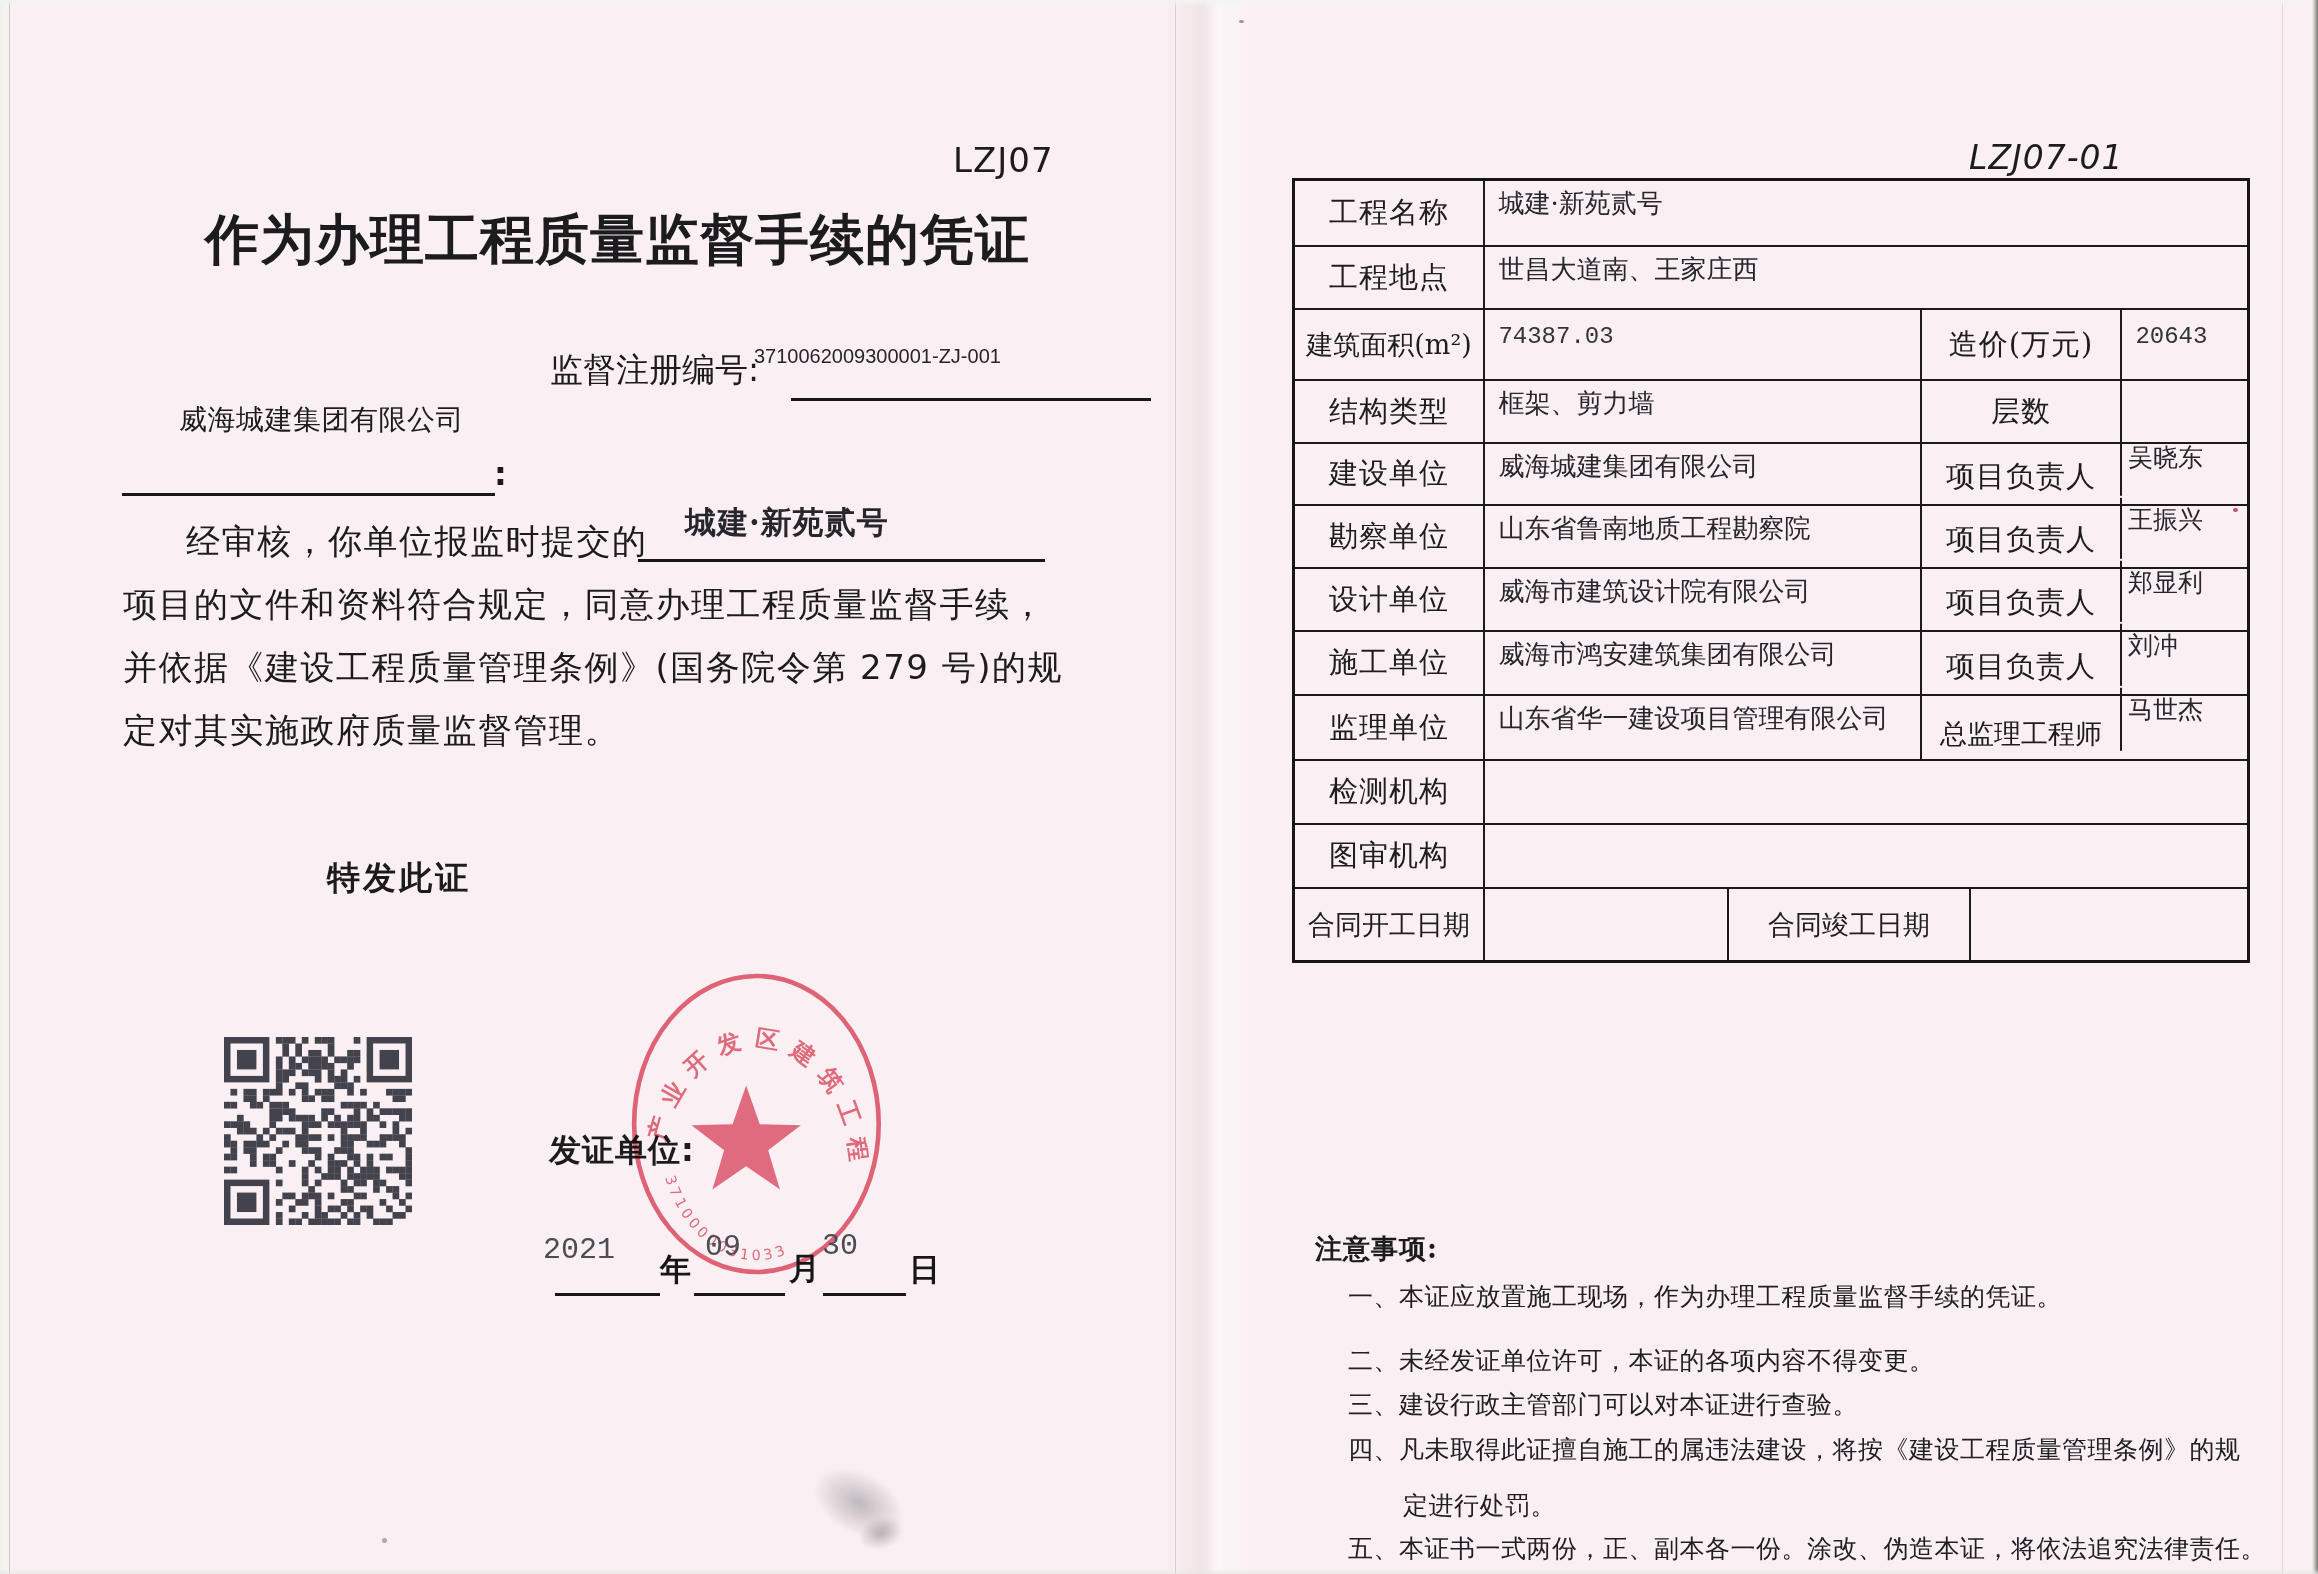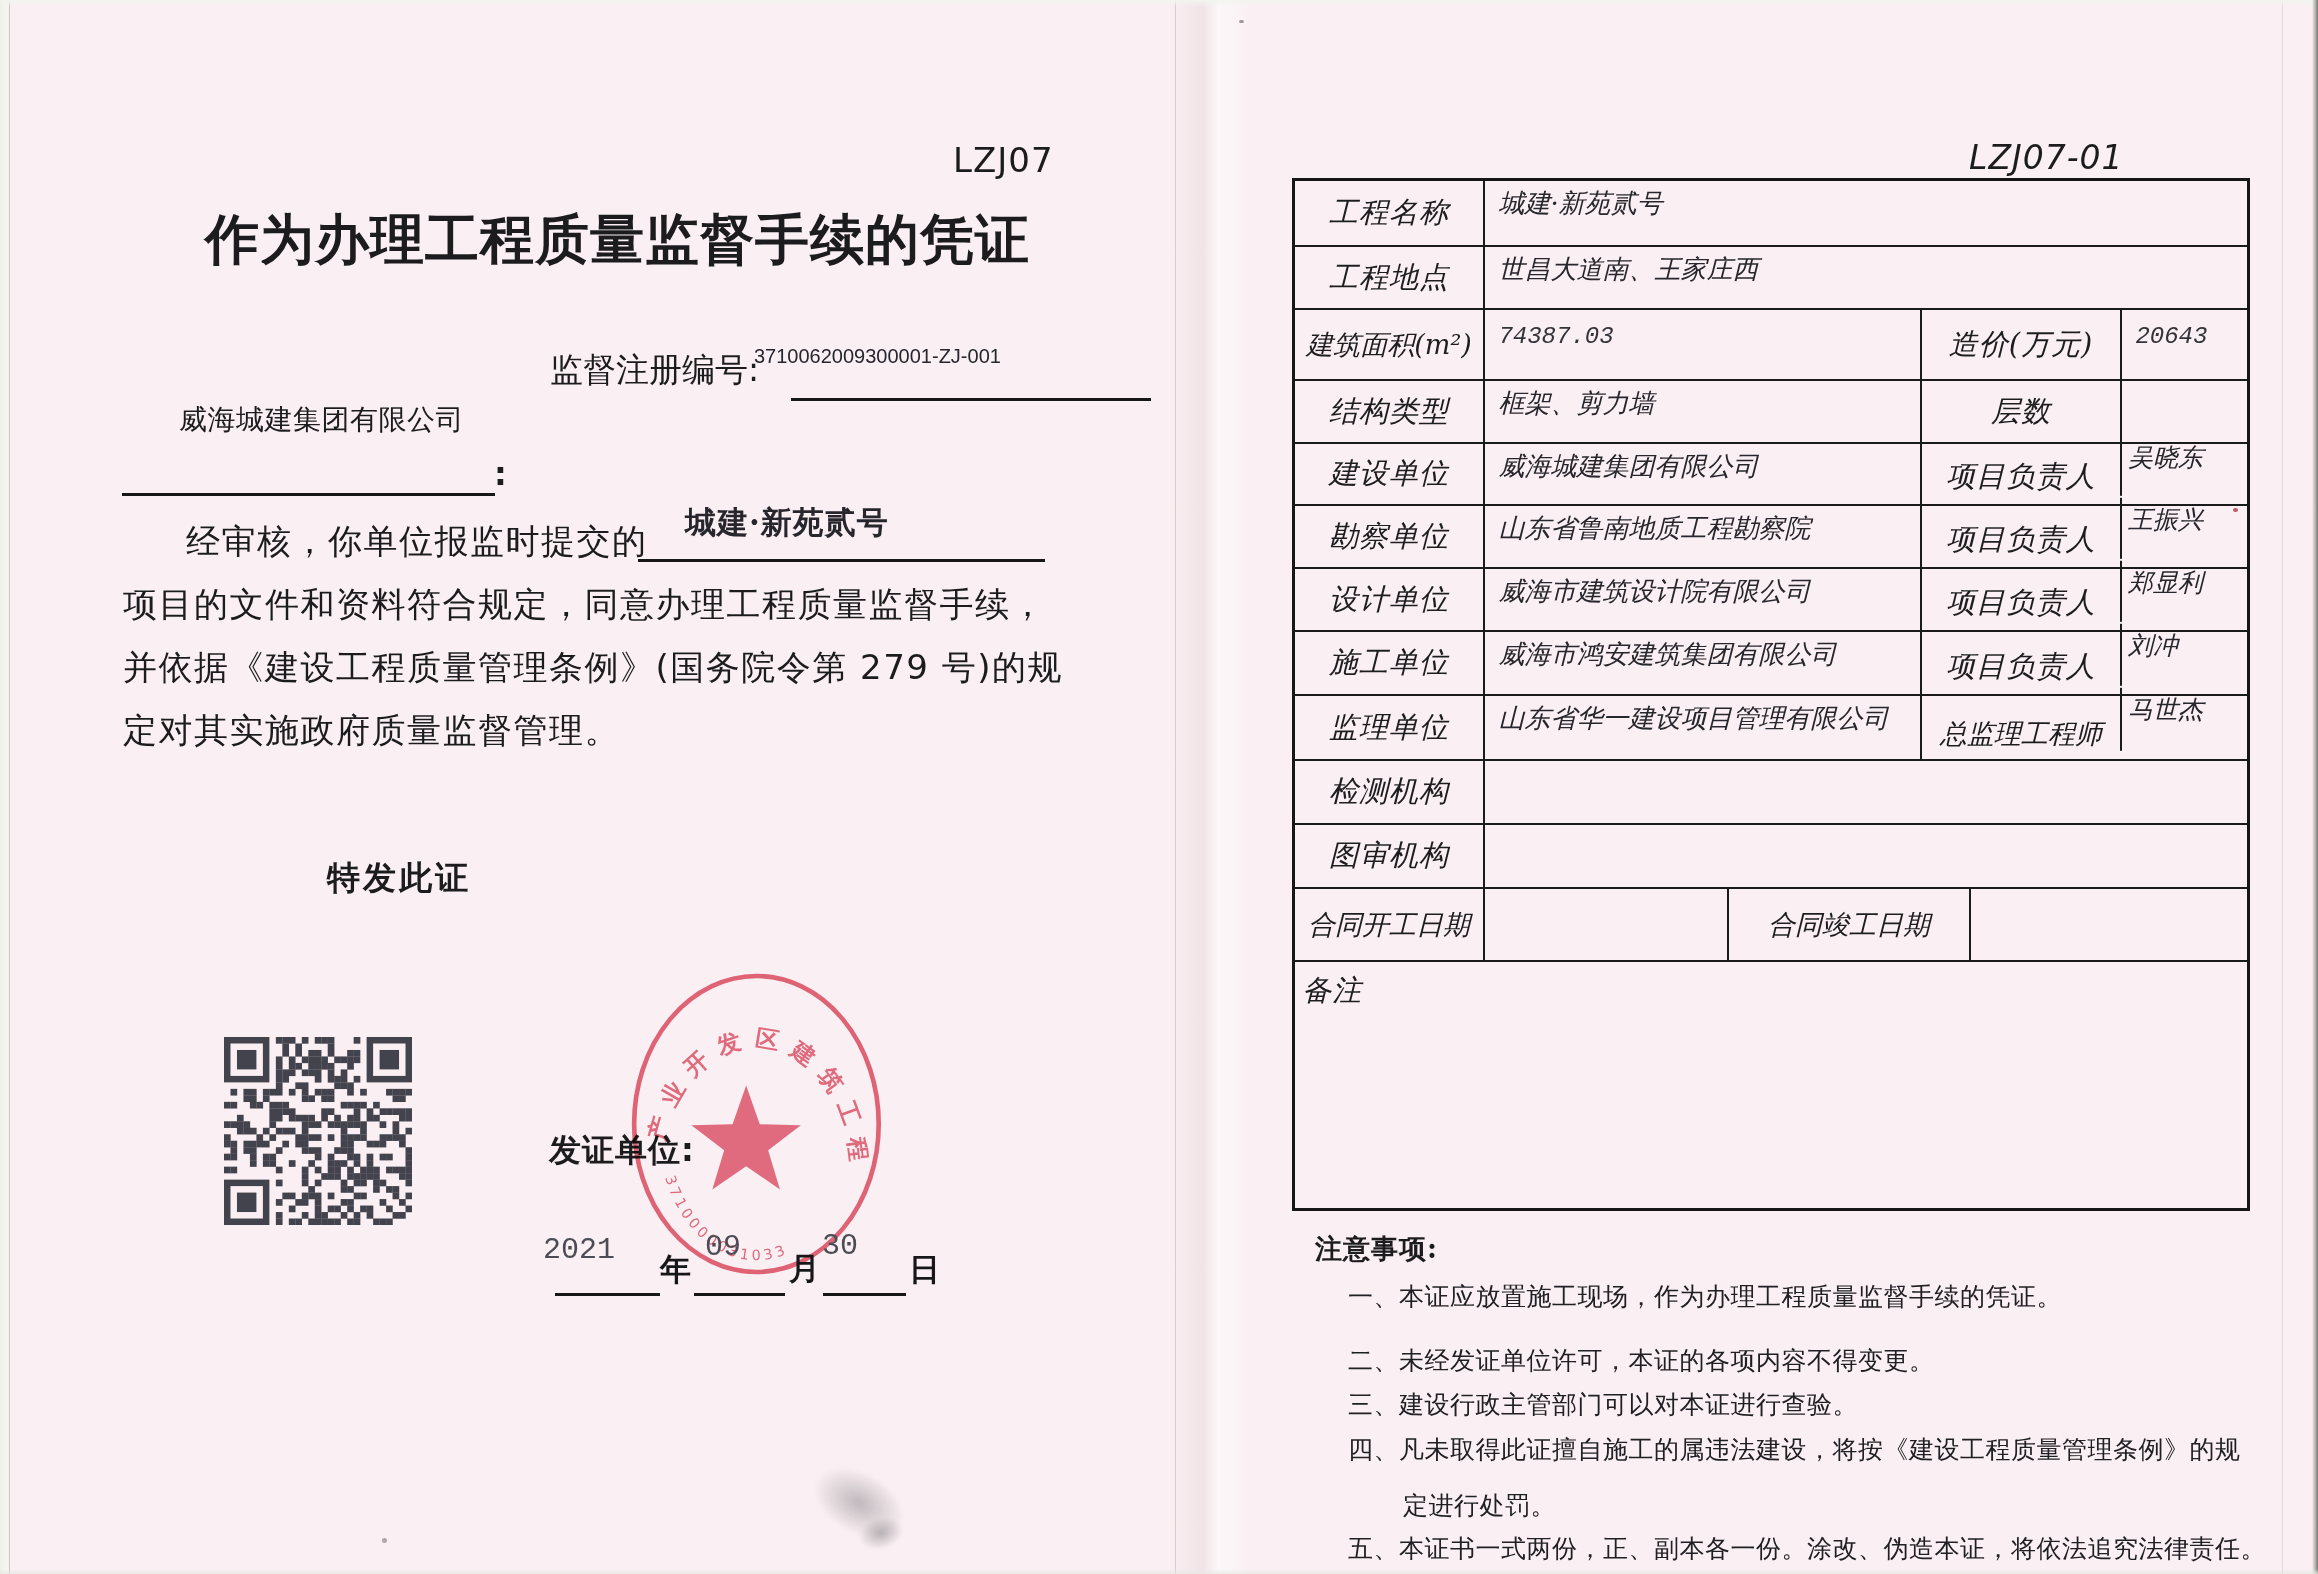--- a/index.html
+++ b/index.html
@@ -61,21 +61,21 @@
   .d-mu{left:789px;top:1248px;}
   .d-day{left:822px;top:1229px;}
   .d-du{left:909px;top:1249px;}
   .u-d1{left:555px;top:1293px;width:105px;height:3.1px;}
   .u-d2{left:694px;top:1293px;width:91px;height:3.1px;}
   .u-d3{left:823px;top:1293px;width:83px;height:3.1px;}
   
   .code-r{left:1969px;top:138px;font-size:33px;font-weight:500;letter-spacing:1px;font-style:italic;}
   .tbl{left:1292px;top:178px;width:952px;border:3.1px solid #161616;
        font-family:"DejaVu Serif","Liberation Serif",serif;}
-  .trow{display:grid;position:relative;font-style:italic;}
+  .trow{display:grid;position:relative;}
   .trow + .trow{border-top:2.1px solid #1a1a1a;}
   .cols-a{grid-template-columns:188px 437px 200px 1fr;}
   .cols-b{grid-template-columns:188px 1fr;}
   .cols-c{grid-template-columns:188px 244px 242px 1fr;}
   .cell{position:relative;display:flex;align-items:center;}
   .cell + .cell{border-left:2.1px solid #1a1a1a;}
   .lab{justify-content:center;font-size:29px;letter-spacing:1px;color:#1d1d20;white-space:nowrap;}
   .lab.tight{font-size:27px;letter-spacing:0;}
   .val{font-size:26px;color:#26262c;padding-left:13.4px;align-items:flex-start;padding-top:5.1px;white-space:nowrap;}
   .val.num{font-family:"Liberation Mono","DejaVu Sans Mono",monospace;font-size:24px;padding-top:13.4px;color:#33333a;}
@@ -536,23 +536,20 @@
     <div class="trow cols-b" style="height:62px">
       <div class="cell lab">图审机构</div>
       <div class="cell val"></div>
     </div>
     <div class="trow cols-c" style="height:71px">
       <div class="cell lab tight">合同开工日期</div>
       <div class="cell val"></div>
       <div class="cell lab tight">合同竣工日期</div>
       <div class="cell val"></div>
     </div>
-    <div class="trow" style="height:246px;grid-template-columns:1fr">
-      <div class="cell lab topleft">备注</div>
-    </div>
   </div>
 
   <div class="abs notes-h">注意事项:</div>
   <div class="abs note n1">一、本证应放置施工现场，作为办理工程质量监督手续的凭证。</div>
   <div class="abs note n2">二、未经发证单位许可，本证的各项内容不得变更。</div>
   <div class="abs note n3">三、建设行政主管部门可以对本证进行查验。</div>
   <div class="abs note n4">四、凡未取得此证擅自施工的属违法建设，将按《建设工程质量管理条例》的规</div>
   <div class="abs note n4b">定进行处罚。</div>
   <div class="abs note n5">五、本证书一式两份，正、副本各一份。涂改、伪造本证，将依法追究法律责任。</div>
 </div>

